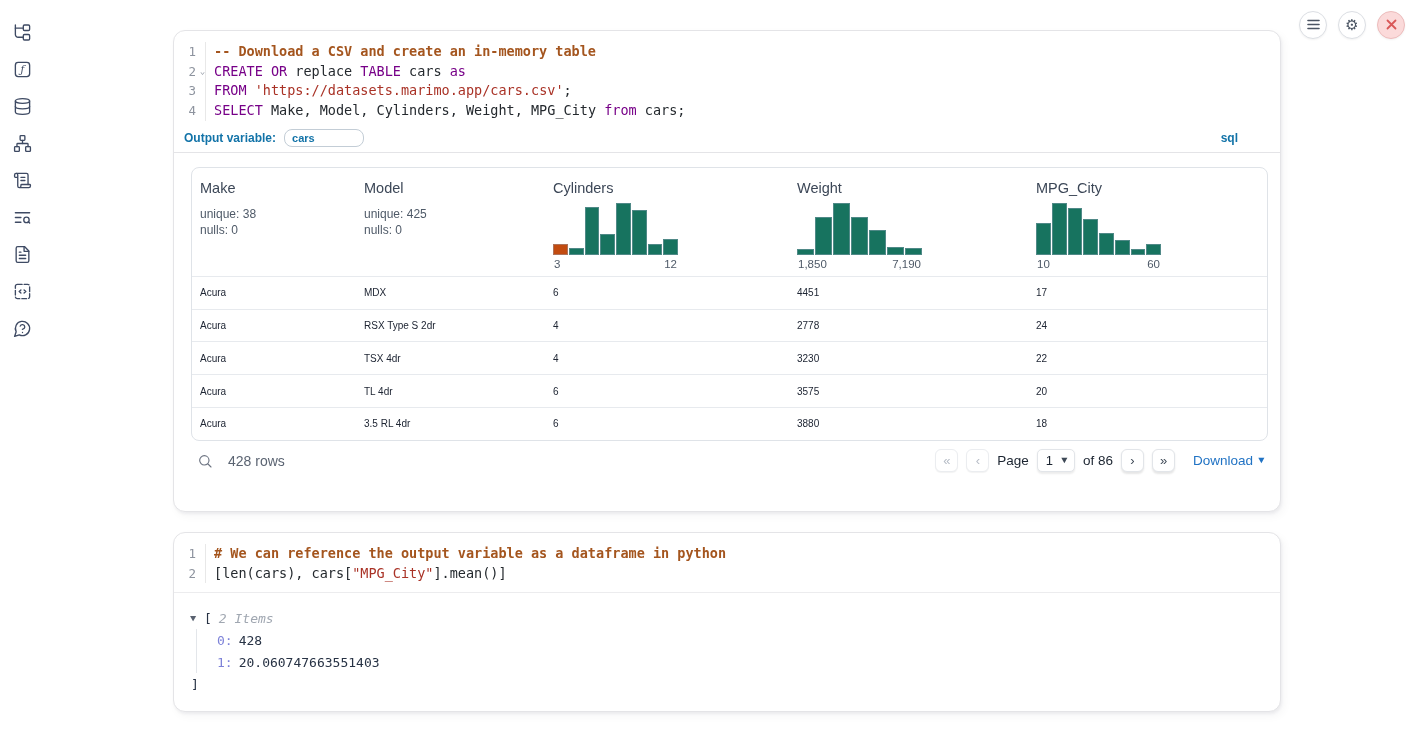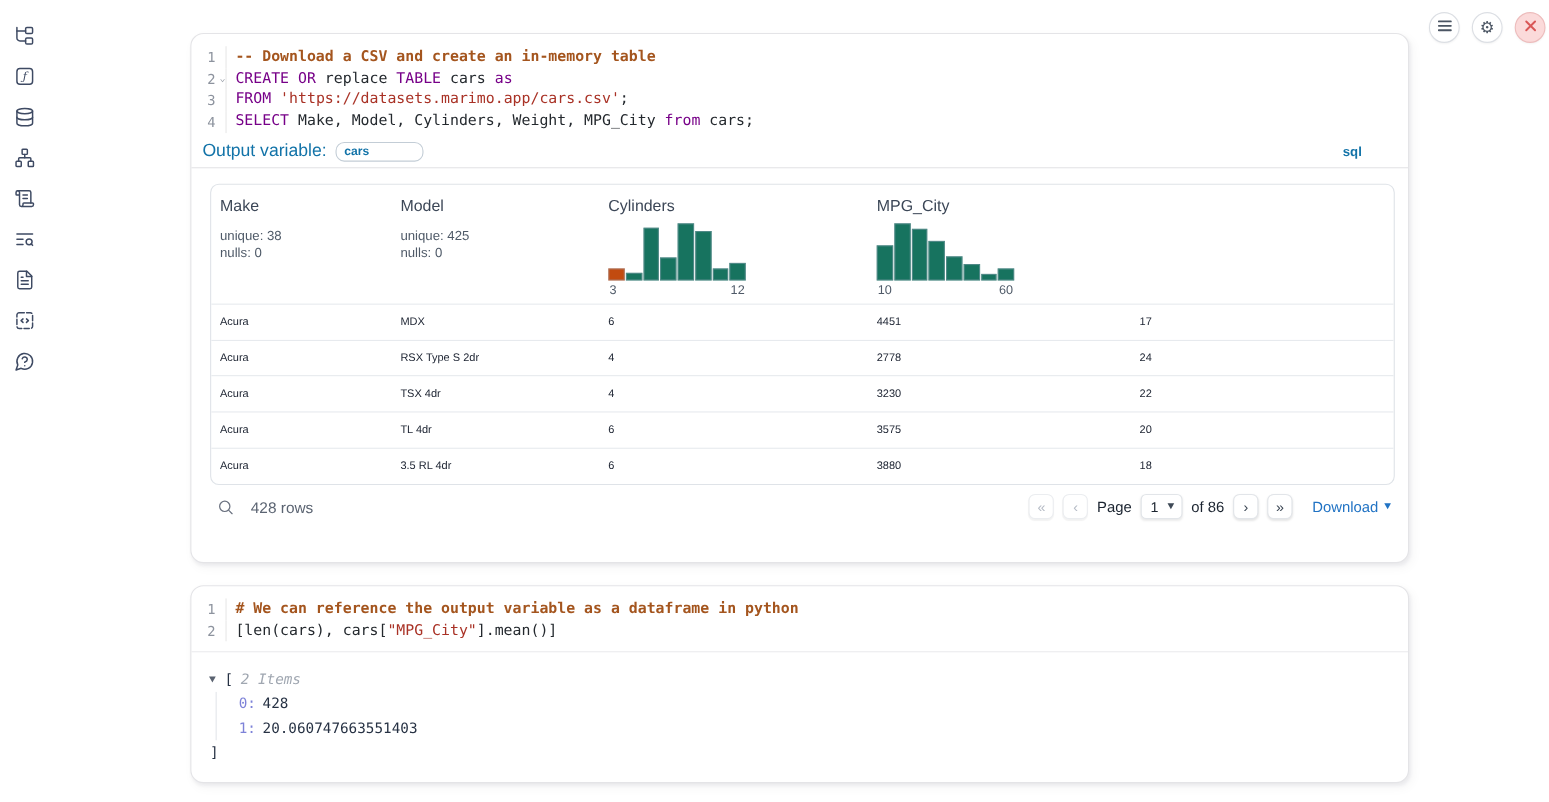--- a/index.html
+++ b/index.html
@@ -39,21 +39,21 @@
   .fold { position:absolute; right:0px; top:6px; font-size:8px; color:#9aa0aa; line-height:1; cursor:pointer; }
   .ctext { padding-left:8px; white-space:pre; color:#24292e; }
   .ctext span { white-space:pre; }
   .tok-k { color:#770088; }
   .tok-s { color:#a93226; }
   .tok-c { color:#a4551e;font-weight:bold; }
 
   
   .outvar { height:27px; display:flex; align-items:center; padding:0 12px 2px 10px;
     border-bottom:1px solid #e4e4e7; }
-  .outvar-label { font-size:16px; font-weight:normal; color:#1273a8;text-align:right; }
+  .outvar-label { font-size:12px; font-weight:bold; color:#1273a8;text-align:right; }
   .outvar-input { margin-left:8px; width:80px; height:18px; border:1px solid #c3cdd6; border-radius:8px;
     font-size:11px; font-weight:bold; color:#1273a8; padding-left:7px; display:flex; align-items:center; background:#fff; }
   .lang-badge { margin-left:auto; margin-right:30px; font-size:12px; font-weight:bold; color:#1273a8;text-align:right; }
 
   
   .out1 { padding:14px 12px 0 17px; }
   .tablewrap { border:1px solid #dfe3e8; border-radius:8px; overflow:hidden; }
   .thead { display:flex; padding-top:10px; }
   .th { padding:2px 8px 6px; }
   .c1 { width:164px; } .c2 { width:189px; } .c3 { width:244px; } .c4 { width:239px; } .c5 { flex:1; }
@@ -243,20 +243,38 @@
                 <div class="hist-bar" style="height: 45px; background: rgb(23, 115, 95);"></div>
                 <div class="hist-bar" style="height: 11px; background: rgb(23, 115, 95);"></div>
                 <div class="hist-bar" style="height: 16px; background: rgb(23, 115, 95);"></div>
               </div>
             <div class="hist-axis">
                 <span>3</span>
                 <span>12</span>
               </div>
           </div>
         </div>
+        <div class="th c4">
+          <div class="th-name">Weight</div>
+          <div class="hist-block">
+            <div class="hist">
+                <div class="hist-bar" style="height: 6px; background: rgb(23, 115, 95);"></div>
+                <div class="hist-bar" style="height: 38px; background: rgb(23, 115, 95);"></div>
+                <div class="hist-bar" style="height: 52px; background: rgb(23, 115, 95);"></div>
+                <div class="hist-bar" style="height: 38px; background: rgb(23, 115, 95);"></div>
+                <div class="hist-bar" style="height: 25px; background: rgb(23, 115, 95);"></div>
+                <div class="hist-bar" style="height: 8px; background: rgb(23, 115, 95);"></div>
+                <div class="hist-bar" style="height: 7px; background: rgb(23, 115, 95);"></div>
+              </div>
+            <div class="hist-axis">
+                <span>1,850</span>
+                <span>7,190</span>
+              </div>
+          </div>
+        </div>
         <div class="th c5">
           <div class="th-name">MPG_City</div>
           <div class="hist-block">
             <div class="hist">
                 <div class="hist-bar" style="height: 32px; background: rgb(23, 115, 95);"></div>
                 <div class="hist-bar" style="height: 52px; background: rgb(23, 115, 95);"></div>
                 <div class="hist-bar" style="height: 47px; background: rgb(23, 115, 95);"></div>
                 <div class="hist-bar" style="height: 36px; background: rgb(23, 115, 95);"></div>
                 <div class="hist-bar" style="height: 22px; background: rgb(23, 115, 95);"></div>
                 <div class="hist-bar" style="height: 15px; background: rgb(23, 115, 95);"></div>

